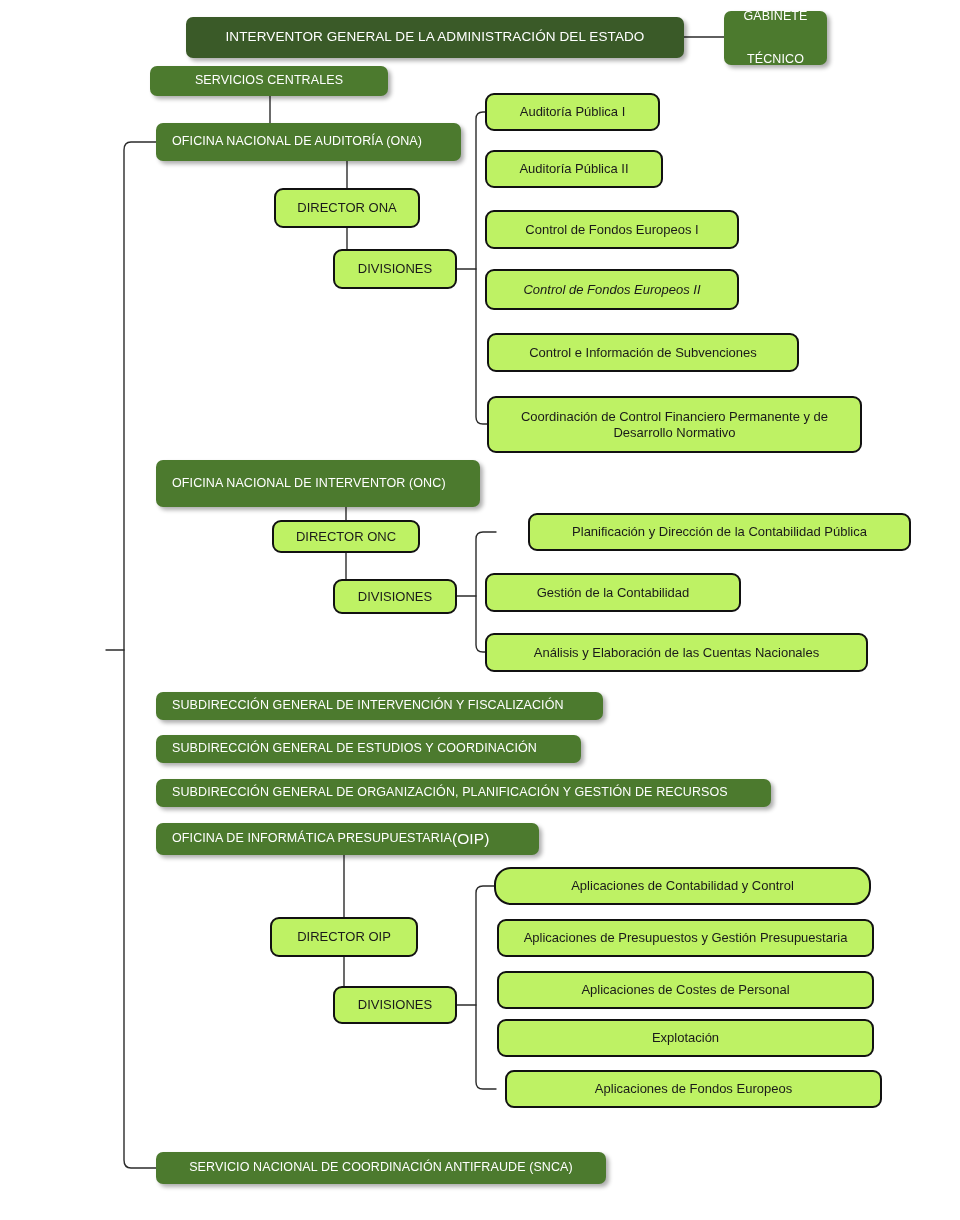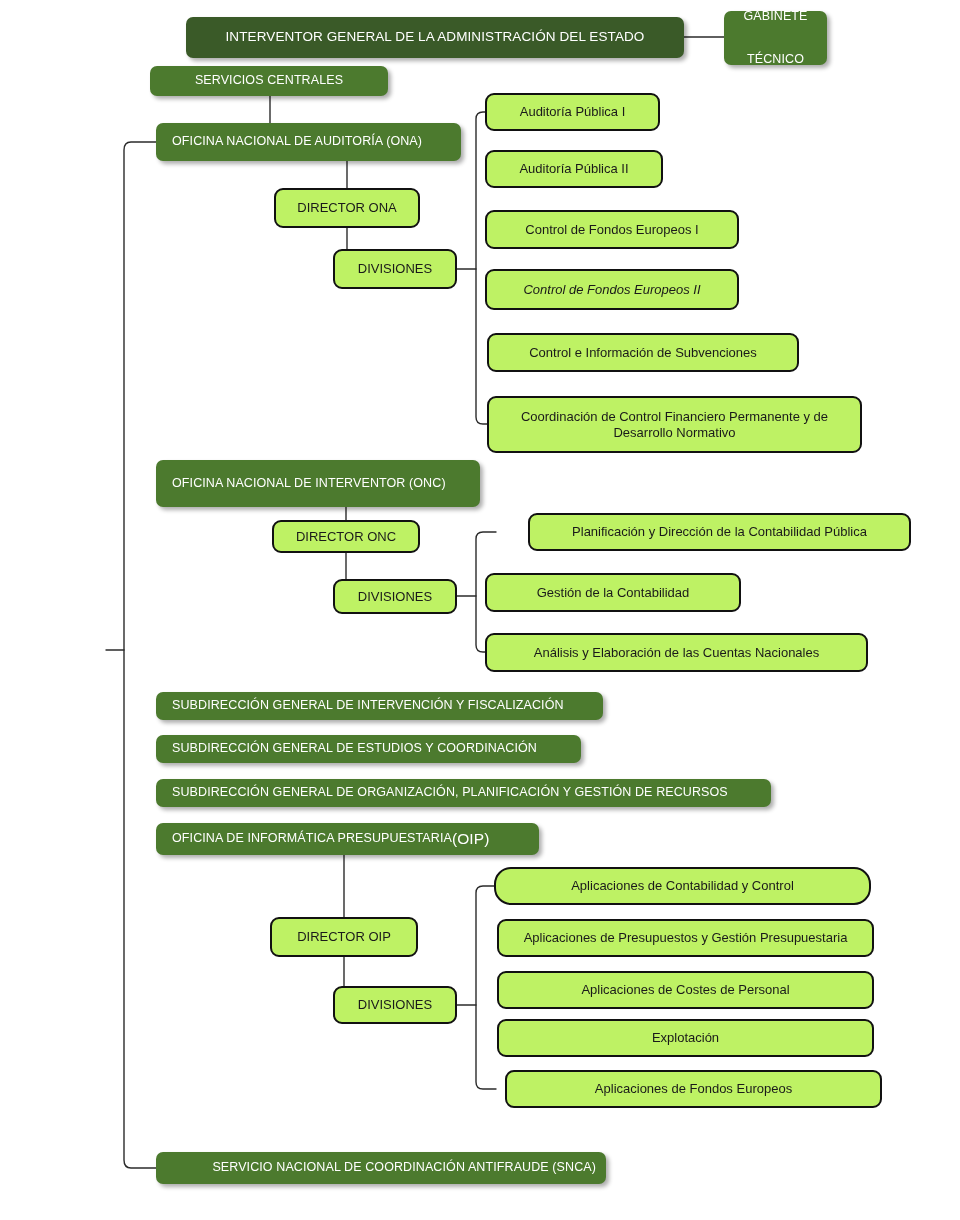--- a/index.html
+++ b/index.html
@@ -199,17 +199,17 @@
   <div class="box white" style="left:497px;top:971px;width:377px;height:38px;">
     <span>Aplicaciones de Costes de Personal</span>
   </div>
   <div class="box white" style="left:497px;top:1019px;width:377px;height:38px;">
     <span>Explotación</span>
   </div>
   <div class="box white" style="left:505px;top:1070px;width:377px;height:38px;">
     <span>Aplicaciones de Fondos Europeos</span>
   </div>
 
-  <div class="box green center" style="left:156px;top:1152px;width:450px;height:32px;justify-content:flex-end;">
+  <div class="box green center" style="left:156px;top:1152px;width:450px;height:32px;">
     <span>SERVICIO NACIONAL DE COORDINACIÓN ANTIFRAUDE (SNCA)</span>
   </div>
 
 </div>
 
 </body></html>

